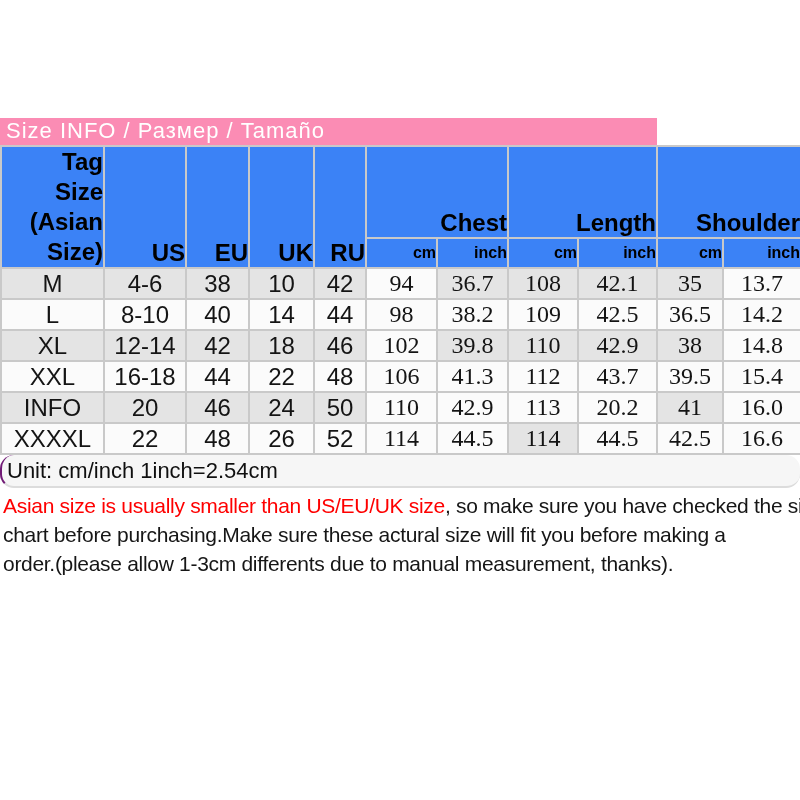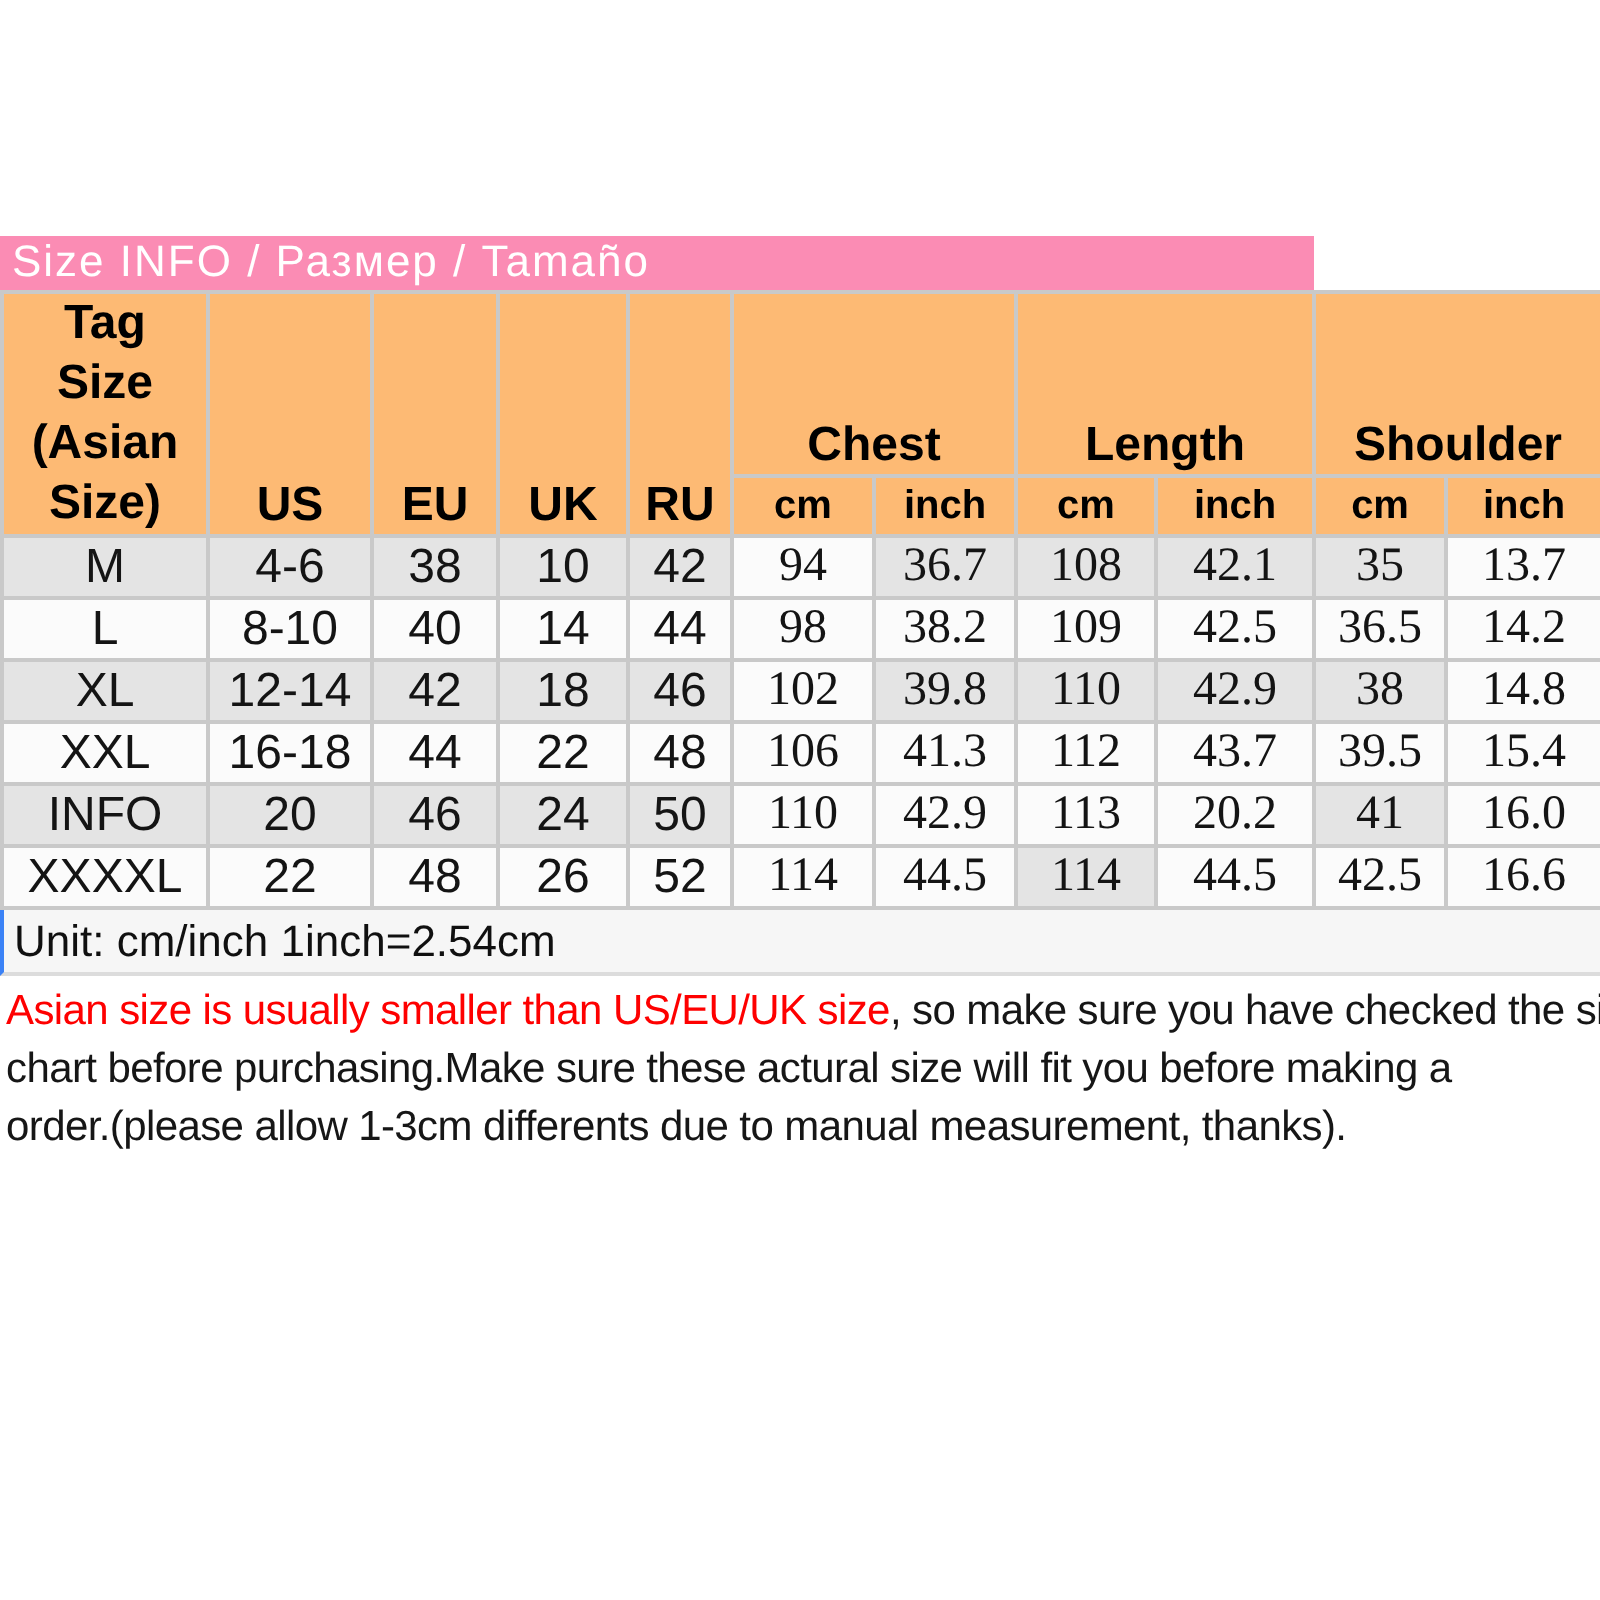--- a/index.html
+++ b/index.html
@@ -13,37 +13,37 @@
     font-size:22px;line-height:26px;letter-spacing:1px;
     padding-left:6px;overflow:hidden;white-space:nowrap;
   }
 
   table.size-table{
     width:800px;table-layout:fixed;border-collapse:collapse;
   }
   .size-table th,.size-table td{
     border:2px solid #c9c9c9;text-align:center;padding:0;overflow:hidden;
   }
-  .size-table thead th{background:#fdba74;color:#000;font-weight:bold;}
+  .size-table thead th{background:#3b82f6;color:#000;font-weight:bold;text-align:right;}
   .corner-head{vertical-align:middle;font-size:24px;line-height:30px;white-space:pre-line;}
   .col-head{vertical-align:bottom;padding-bottom:3px;font-size:24px;margin-top:17px;}
   .group-row{height:92px;}
   .group-head{vertical-align:bottom;padding-bottom:2px;font-size:24px;}
-  .sub-head{height:28px;font-size:20px;}
+  .sub-head{height:28px;font-size:16px;}
   .size-table tbody td{height:29px;line-height:29px;font-size:24px;color:#141414;}
   td.serif{font-family:"Liberation Serif",serif;}
   td.g{background:#e4e4e4;}
   td.w{background:#fbfbfb;}
 
   .unit-row{
     width:800px;height:33px;box-sizing:border-box;
     background:#f6f6f6;color:#101010;
-    border-left:2px solid #3b82f6;border-bottom:2px solid #dcdcdc;
+    border-left:2px solid #701a75;border-bottom:2px solid #dcdcdc;
     font-size:22px;line-height:31px;padding-left:5px;
-    white-space:nowrap;overflow:hidden;
+    white-space:nowrap;overflow:hidden;border-radius:14px;
   }
 
   .notice{padding:3px 0 0 3px;color:#161616;}
   .notice .line{font-size:21px;line-height:29px;letter-spacing:-0.3px;white-space:nowrap;overflow:hidden;}
   .notice .red{color:#fe0000;margin-top:20px;}
 </style>
 </head>
 <body>
 
 <div class="page">

